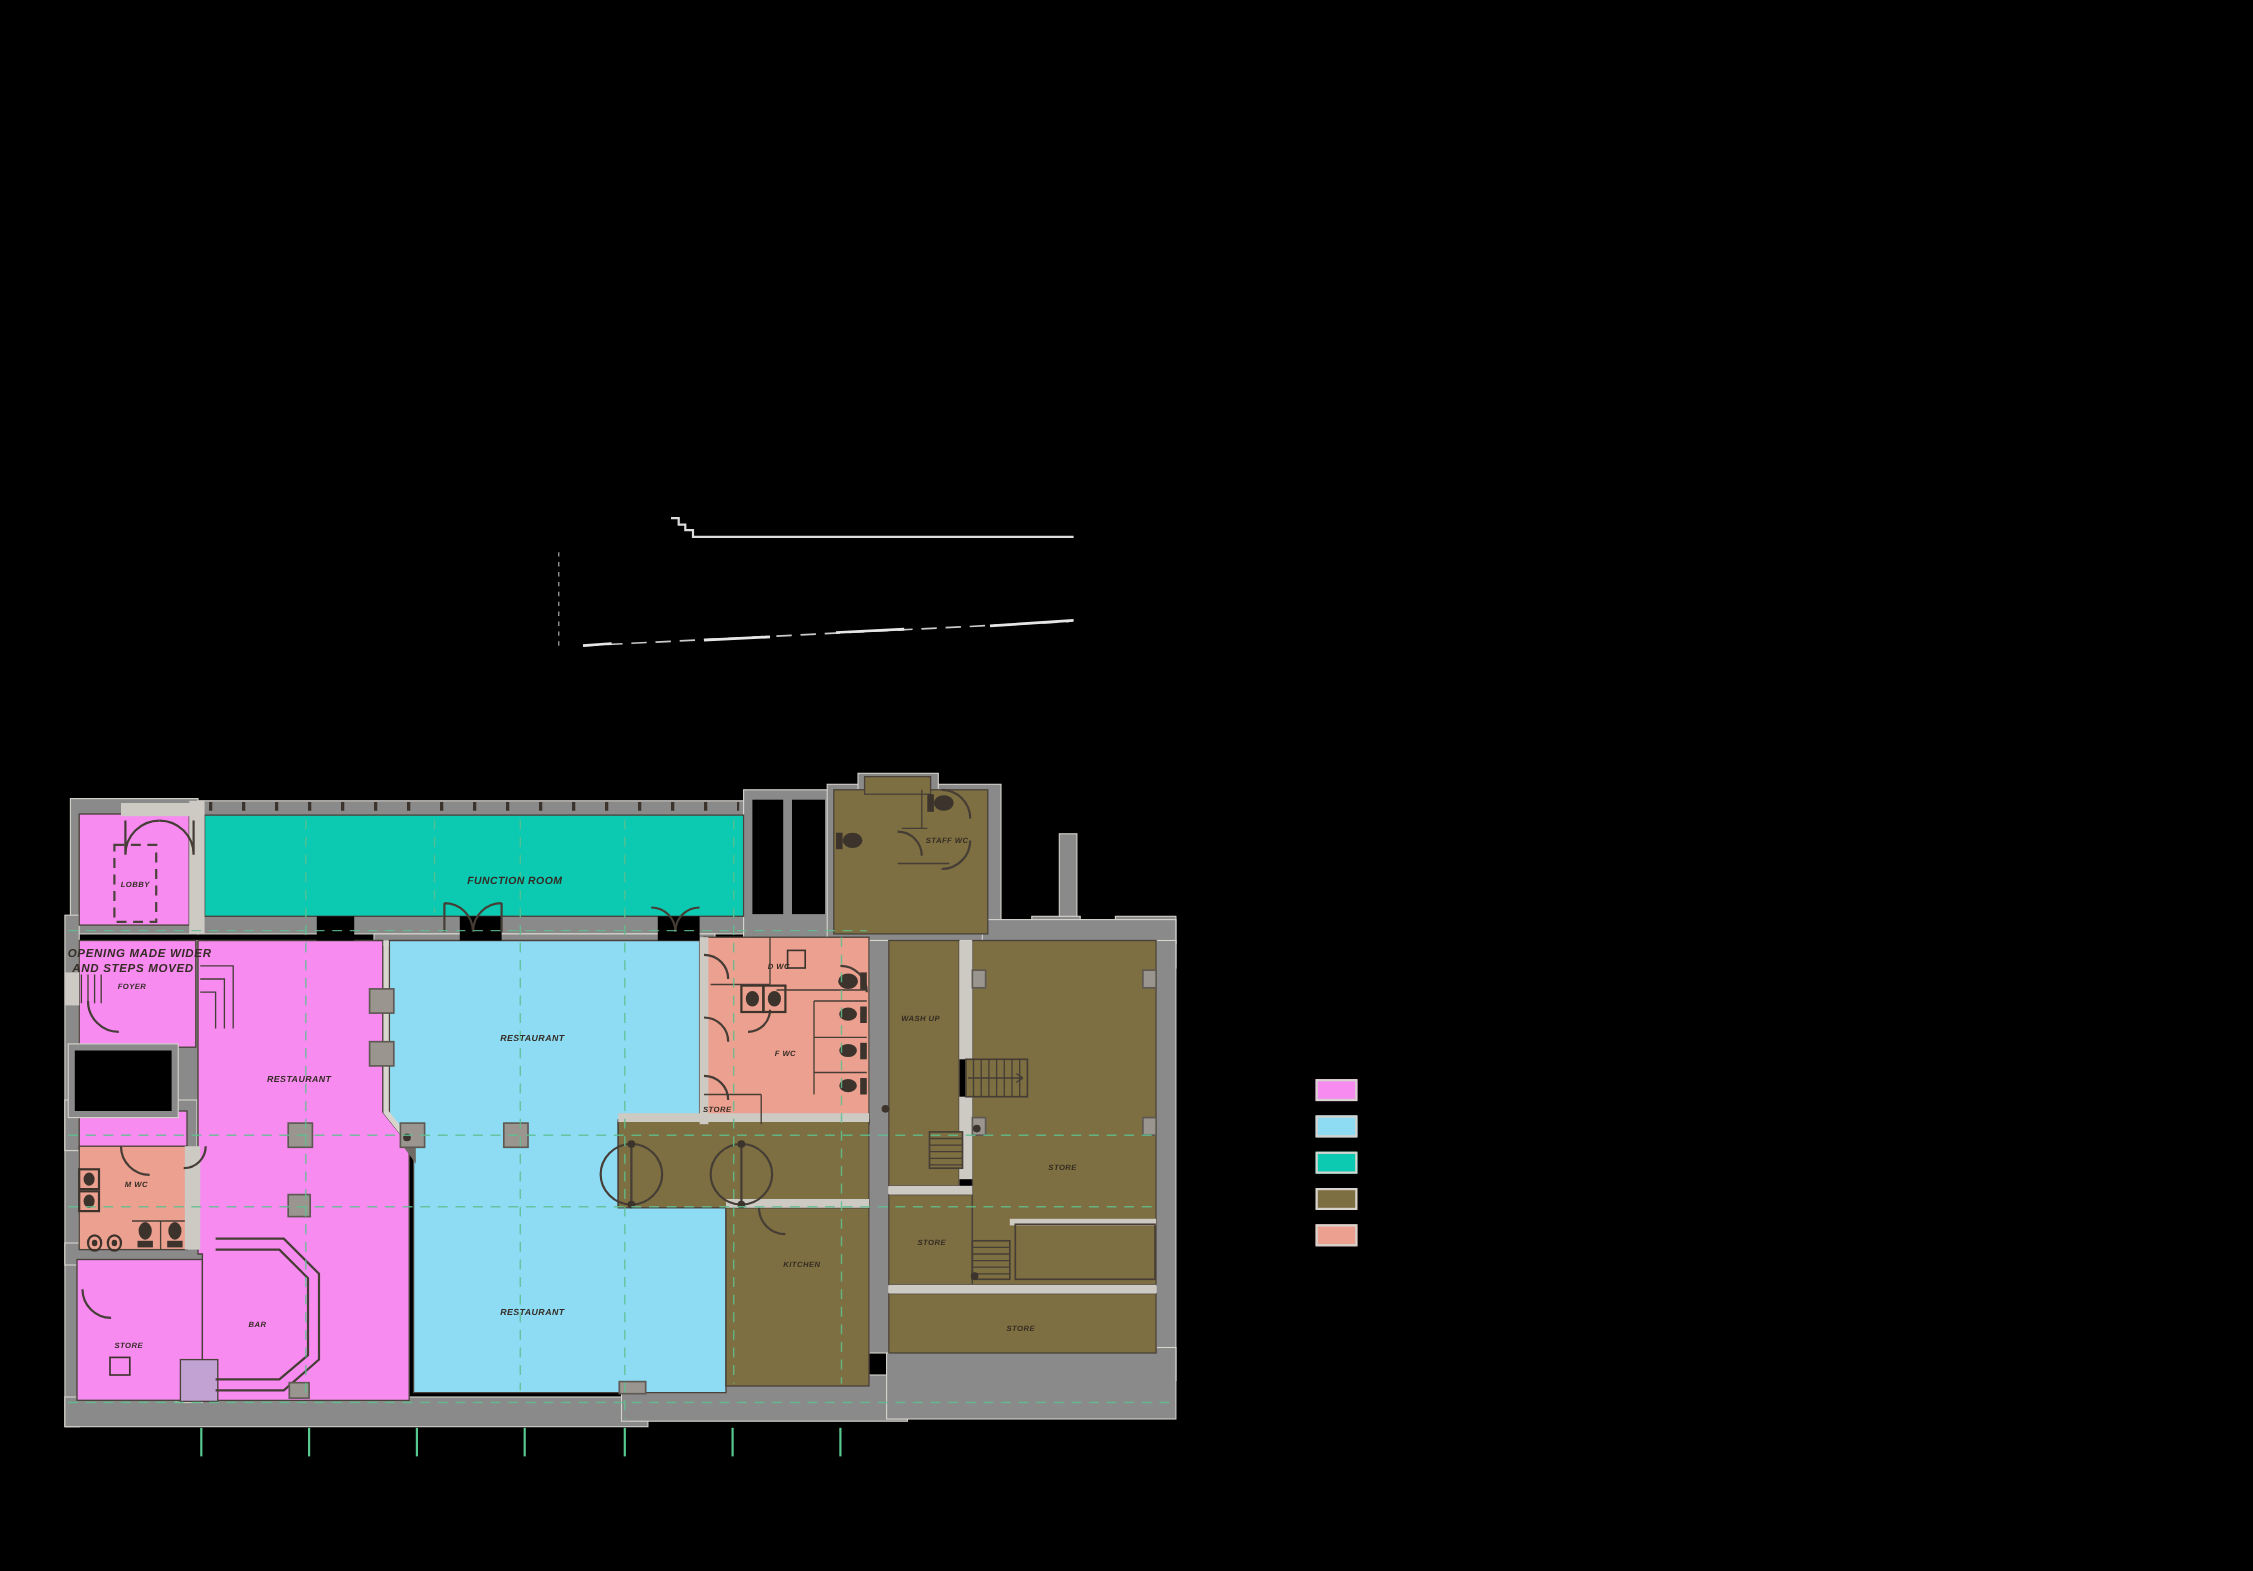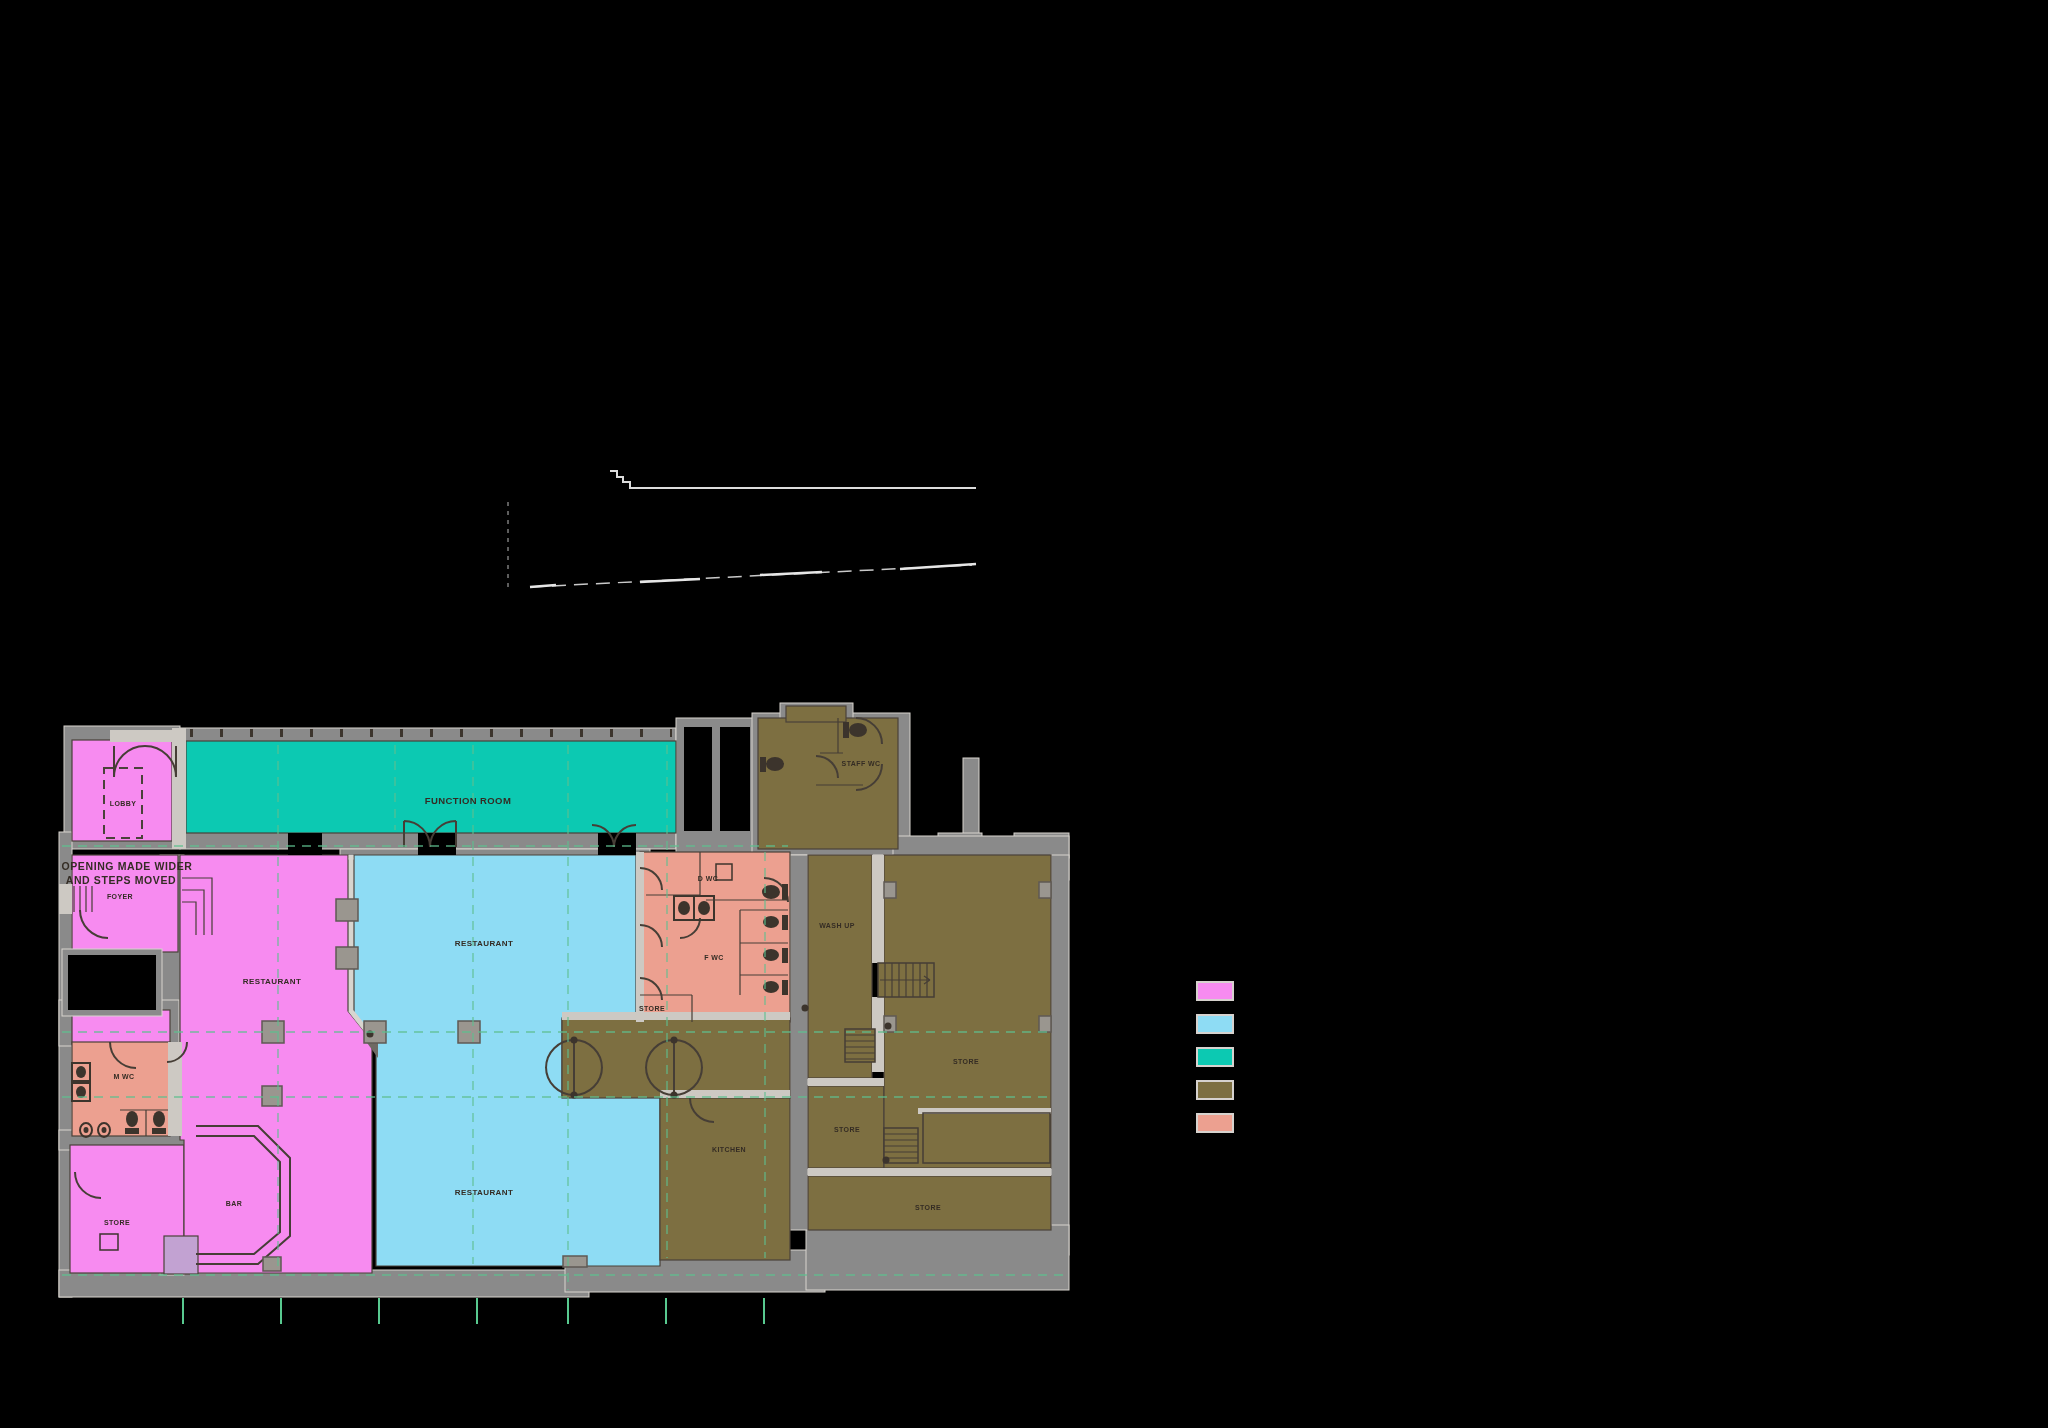--- a/index.html
+++ b/index.html
@@ -1,17 +1,17 @@
 <!DOCTYPE html>
 <html><head>
 <meta charset="utf-8">
 <style>
   html,body{margin:0;padding:0;background:#000;}
   .stage{position:relative;width:2048px;height:1428px;background:#000000;overflow:hidden;
-         font-family:"Liberation Sans", sans-serif;}
+         font-family:"Liberation Sans", sans-serif;font-style:italic;}
   svg text{font-family:"Liberation Sans", sans-serif;font-weight:bold;fill:#342c24;
            letter-spacing:.4px;text-anchor:middle;}
   .lbl{font-size:8px;}
   .lbl-lg{font-size:9.5px;}
   .lbl-sm{font-size:7px;}
   .note{font-size:10.5px;letter-spacing:.6px;}
   .wall{fill:#8a8a8a;stroke:#d8d4ce;stroke-width:1;}
   .wall-l{fill:#cdc9c3;}
   .pink{fill:#f78bf0;stroke:#4a423a;stroke-width:1.2;}
   .blue{fill:#8edcf4;stroke:#4a423a;stroke-width:1.2;}

